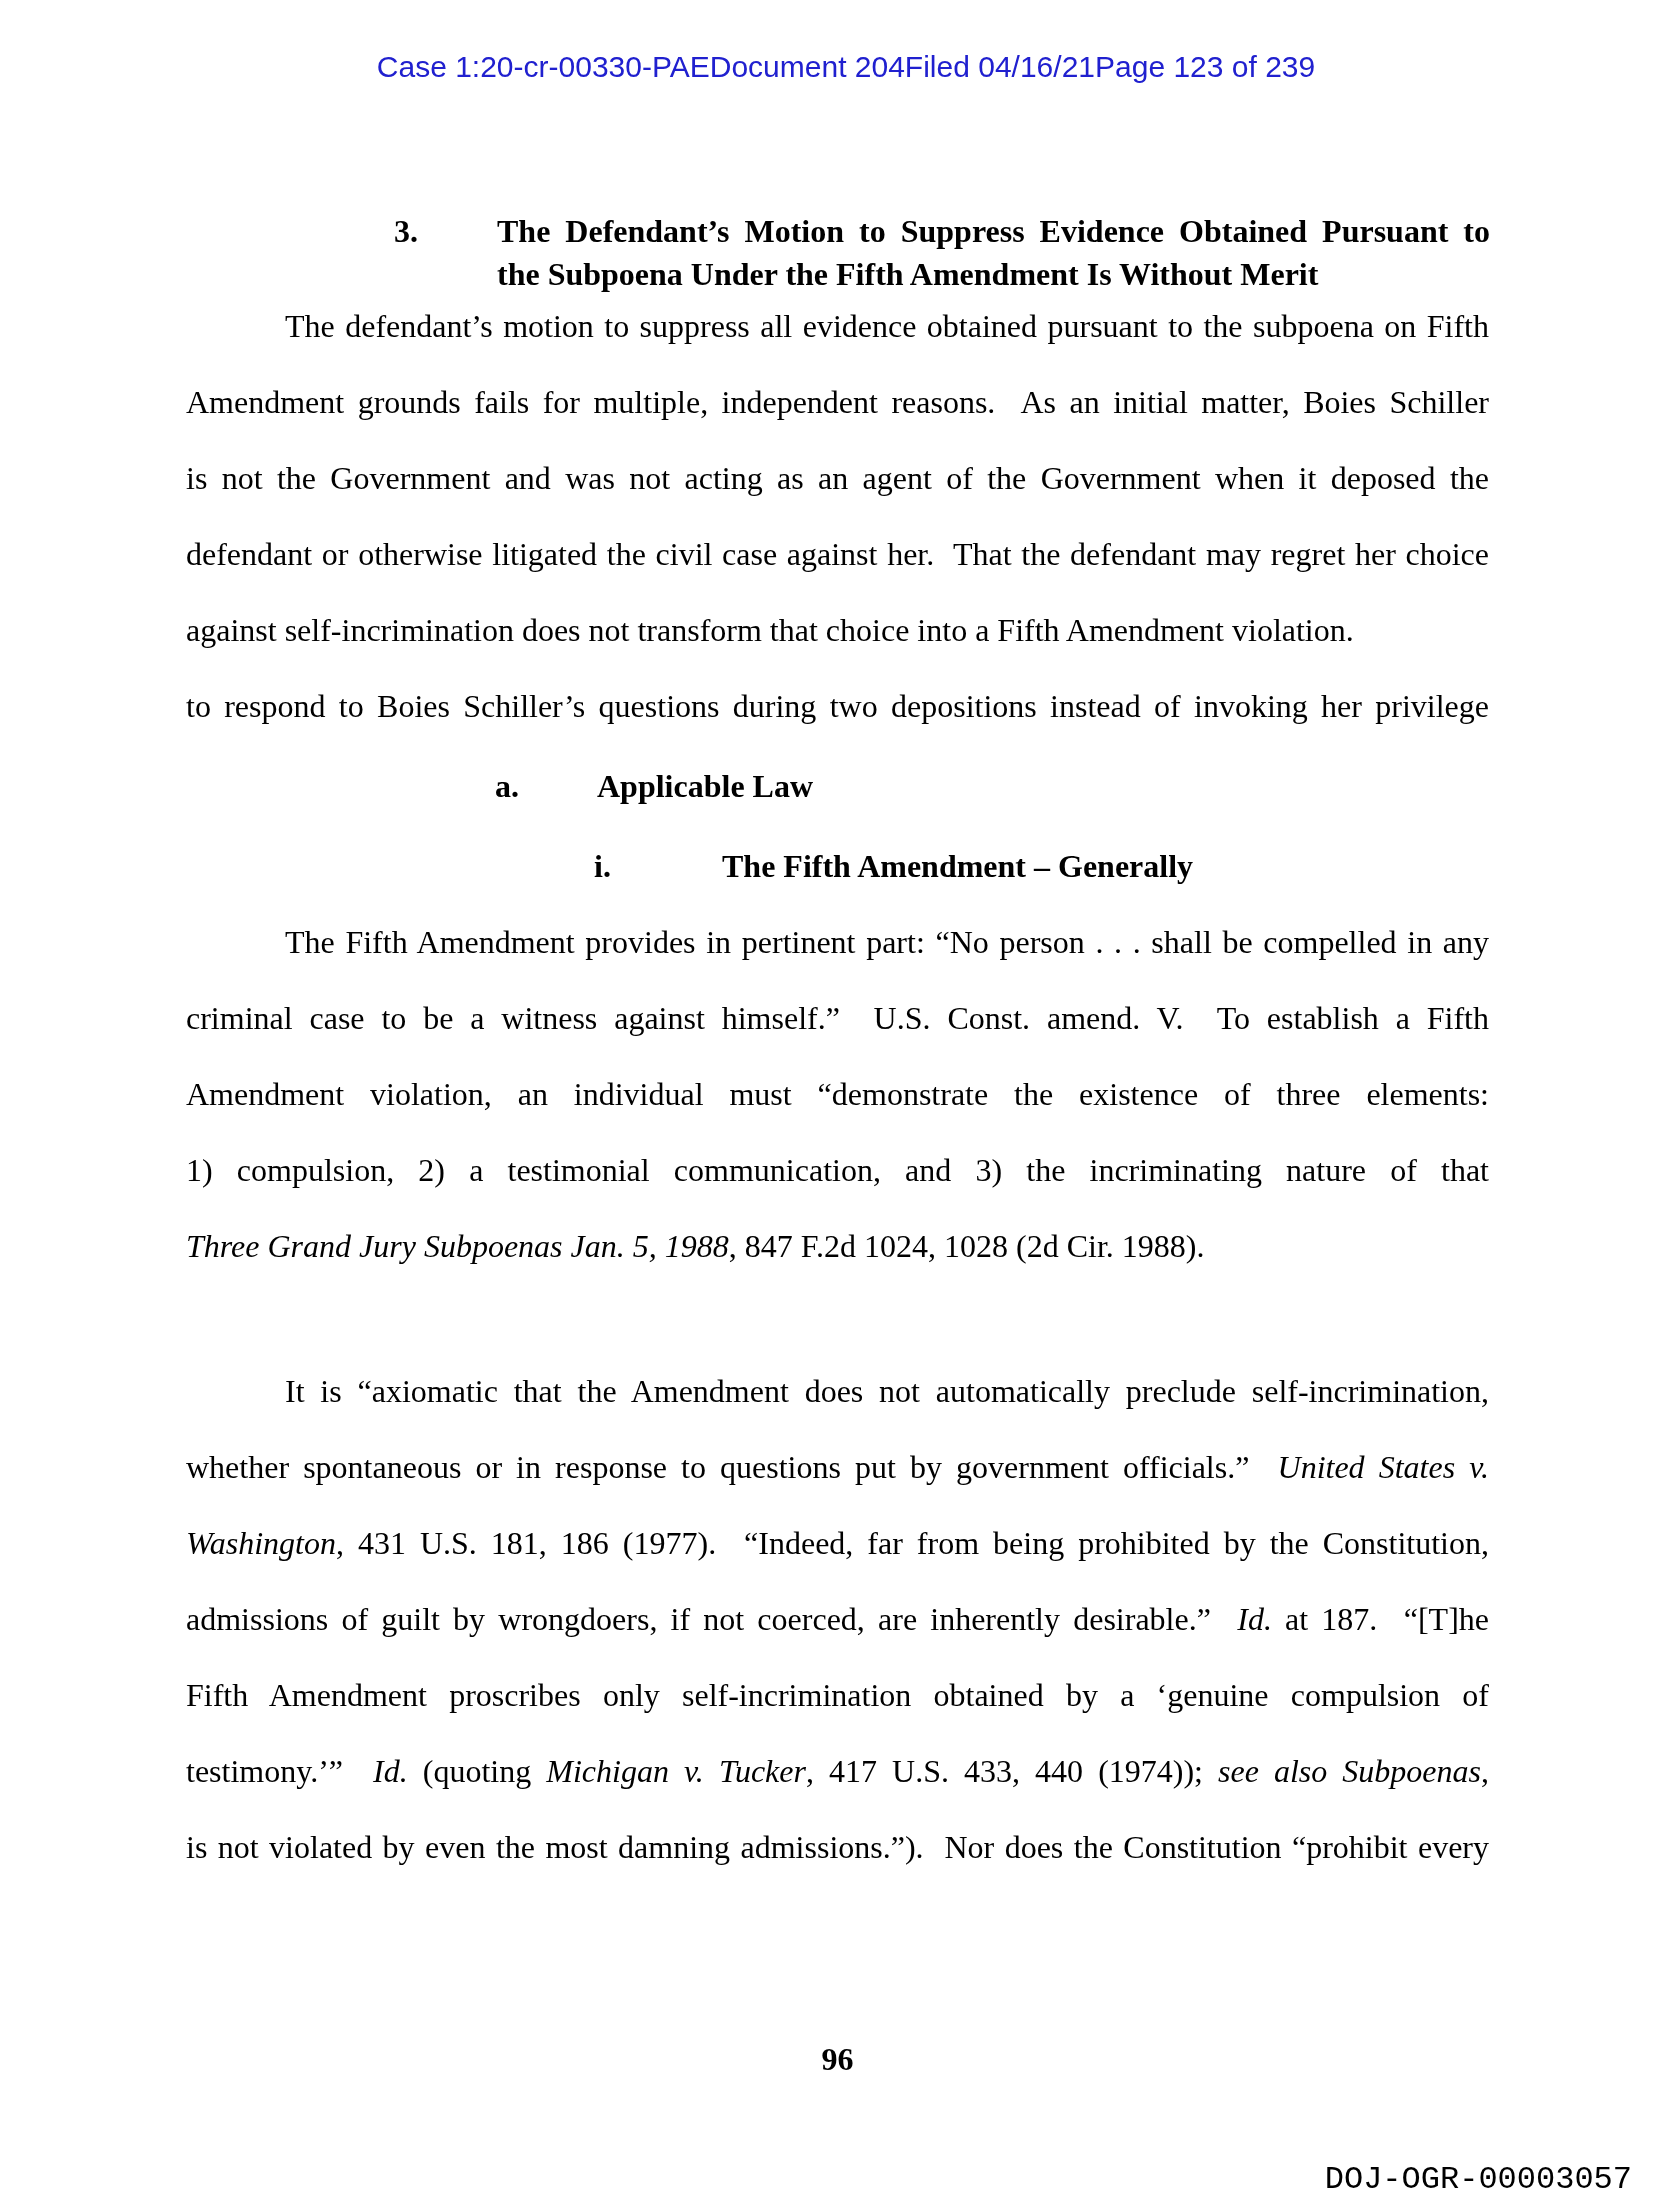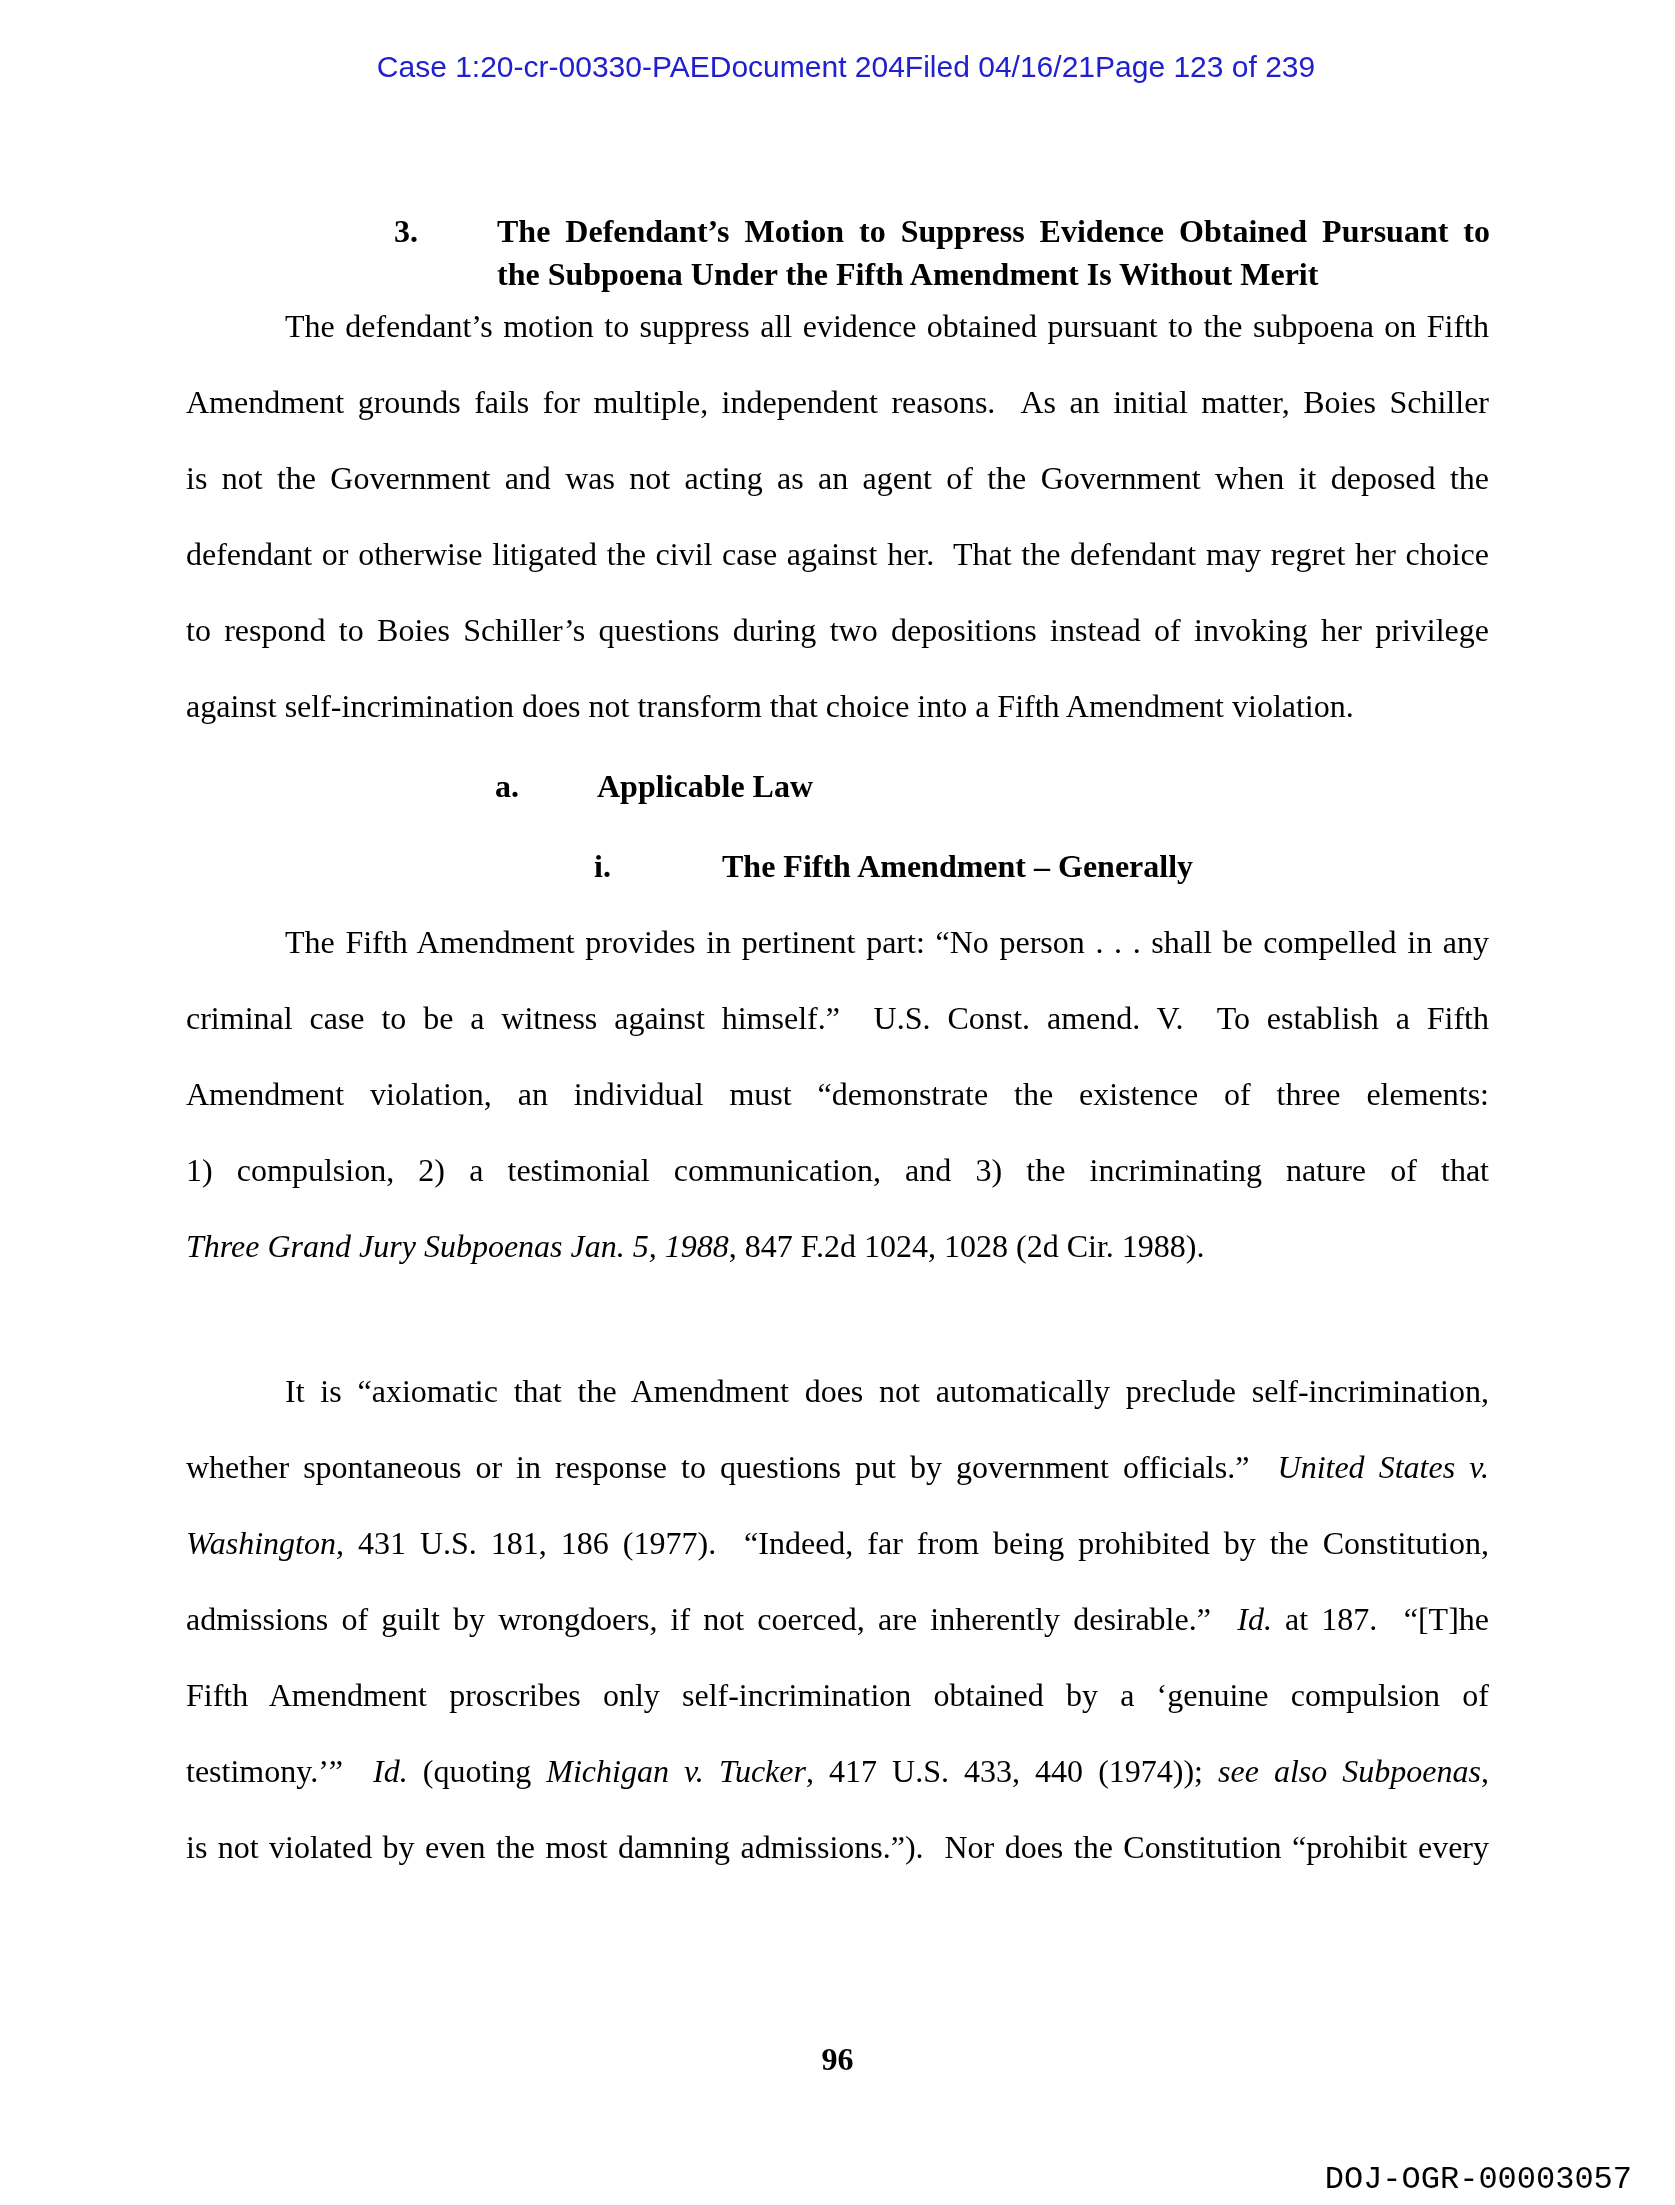--- a/index.html
+++ b/index.html
@@ -69,22 +69,22 @@
       <div class="hline j">The Defendant’s Motion to Suppress Evidence Obtained Pursuant to</div>
       <div class="hline">the Subpoena Under the Fifth Amendment Is Without Merit</div>
     </div>
   </div>
 
   <div class="abs para p1">
       <div class="line j ind"><span>The defendant’s motion to suppress all evidence obtained pursuant to the subpoena on Fifth</span></div>
       <div class="line j"><span>Amendment grounds fails for multiple, independent reasons.&nbsp; As an initial matter, Boies Schiller</span></div>
       <div class="line j"><span>is not the Government and was not acting as an agent of the Government when it deposed the</span></div>
       <div class="line j"><span>defendant or otherwise litigated the civil case against her.&nbsp; That the defendant may regret her choice</span></div>
+      <div class="line"><span>against self-incrimination does not transform that choice into a Fifth Amendment violation.</span></div>
       <div class="line j"><span>to respond to Boies Schiller’s questions during two depositions instead of invoking her privilege</span></div>
-      <div class="line"><span>against self-incrimination does not transform that choice into a Fifth Amendment violation.</span></div>
     </div>
 
   <div class="abs sub-heading ha">
     <span class="num">a.</span>
     <span class="lbl">Applicable Law</span>
   </div>
 
   <div class="abs sub-heading hi">
     <span class="num">i.</span>
     <span class="lbl">The Fifth Amendment – Generally</span>

